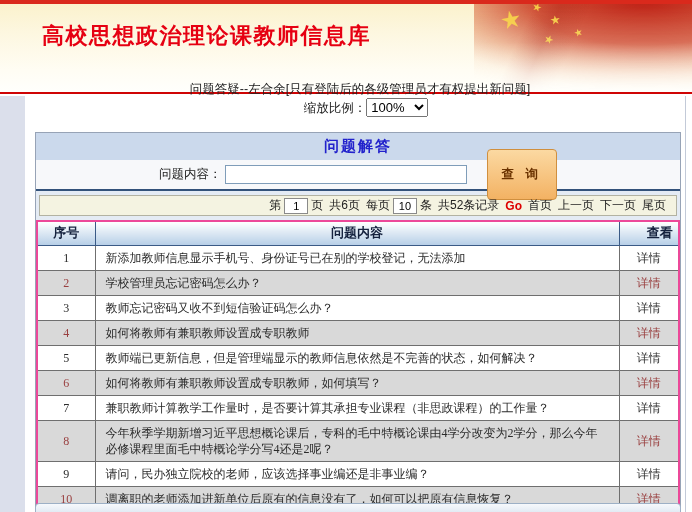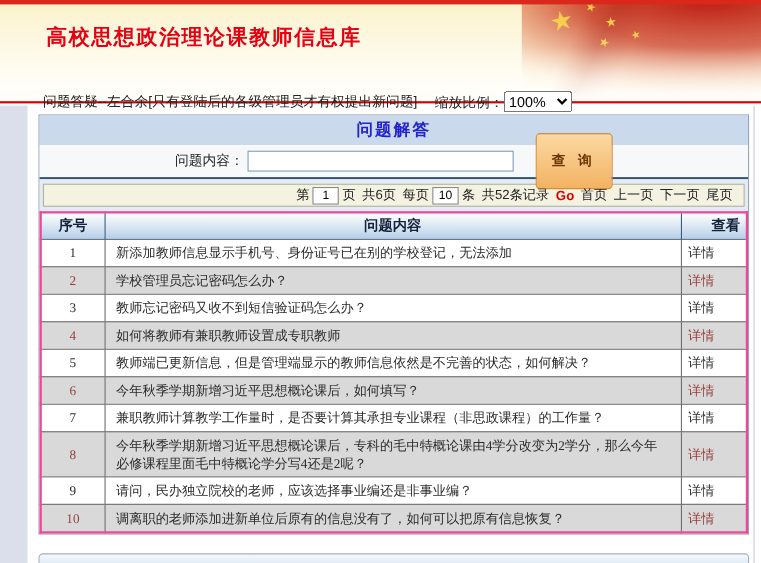--- a/index.html
+++ b/index.html
@@ -4,21 +4,21 @@
 <style>
   * { margin:0; padding:0; box-sizing:border-box; }
   html,body { background:#ffffff; }
   body { font-family:"Liberation Sans","DejaVu Sans",sans-serif; }
   #app { position:relative; width:692px; height:512px; background:#ffffff; overflow:hidden; }
 
   
   .header { position:absolute; left:0; top:0; width:692px; height:94px;
     background:linear-gradient(to bottom,#fbf1ca 0%,#fdf7e0 35%,#fffdf4 75%,#fffffd 100%); }
   .header-topbar { position:absolute; left:0; top:0; width:100%; height:4px; background:#da291c; }
-  .site-title { position:absolute; left:42px; top:21px; font-size:19px; font-weight:bold;
+  .site-title { position:absolute; left:42px; top:21px; font-size:22px; font-weight:bold;
     color:#e60012; letter-spacing:1.5px; white-space:nowrap; }
   .flag { position:absolute; right:0; top:0; width:218px; height:94px;
     background:
       linear-gradient(115deg, rgba(140,10,5,0) 24%, rgba(160,20,10,0.25) 34%, rgba(140,10,5,0) 46%),
       radial-gradient(ellipse 130% 120% at 78% 0%, rgba(186,22,12,0.95) 0%, rgba(198,45,20,0.8) 40%, rgba(214,90,40,0.45) 64%, rgba(230,140,80,0.15) 80%, rgba(255,255,255,0) 92%);
     -webkit-mask-image:linear-gradient(to bottom, #000 8%, rgba(0,0,0,0.85) 45%, rgba(0,0,0,0.3) 78%, transparent 99%);
     mask-image:linear-gradient(to bottom, #000 8%, rgba(0,0,0,0.85) 45%, rgba(0,0,0,0.3) 78%, transparent 99%); }
   .flag .star { position:absolute; color:#f6cf45; opacity:0.95; line-height:1; }
   .star.s1 { left:26px; top:8px;  font-size:24px; transform:rotate(-12deg); }
   .star.s2 { left:58px; top:2px;  font-size:11px; transform:rotate(18deg); }
@@ -26,28 +26,28 @@
   .star.s4 { left:70px; top:34px; font-size:11px; transform:rotate(22deg); }
   .star.s5 { left:100px; top:28px; font-size:10px; transform:rotate(-20deg); }
   .header-rule { position:absolute; left:0; bottom:0; width:100%; height:2px; background:#cf0404; }
 
   
   .left-strip { position:absolute; left:0; top:96px; width:25px; height:416px; background:#dbdfeb; }
   .right-edge-line { position:absolute; left:685px; top:96px; width:1px; height:416px; background:#c3cad8; }
 
   
   .toolbar { position:absolute; left:35px; top:81px; width:646px; height:22px;
-    display:flex; align-items:center; font-size:12.5px; color:#222; }
+    display:flex; align-items:center; font-size:12.5px; color:#222;flex-direction:column; }
   .toolbar .crumb { padding-left:4px; white-space:nowrap; }
   .zoom-group { margin-left:16px; display:flex; align-items:flex-end; gap:0; }
   .zoom-group select { font-size:13px; height:19px; width:62px;
     font-family:"Liberation Sans","DejaVu Sans",sans-serif; }
 
   
-  .panel { position:absolute; left:35px; top:104px; width:646px; border:1px solid #97a3b6;
+  .panel { position:absolute; left:35px; top:132px; width:646px; border:1px solid #97a3b6;
     background:#ffffff; }
   .panel-title { height:27px; background:#cbd9ec; display:flex; align-items:center;
     justify-content:center; font-size:15px; font-weight:bold; color:#2222cc; letter-spacing:2px; }
   .search-row { height:31px; background:#f7f8fa; display:flex; align-items:center;
     justify-content:center; border-bottom:2px solid #33527a; font-size:12.5px; color:#222; }
   .search-row .lbl { margin-right:3px; }
   .search-row input { width:242px; height:19px; border:1px solid #7f9db9; background:#fff;
     font-size:12px; padding:0 3px; }
   .search-btn { margin-left:20px; padding:16px 14px; font-size:12.5px; font-weight:bold; color:#6b3300;
     background:linear-gradient(to bottom,#fbd9a2,#f3b263); border:1px solid #d08f3e;
@@ -68,21 +68,21 @@
   
   table.qtable { width:100%; border-collapse:collapse; border:2px solid #ec4899; table-layout:fixed;font-family:Liberation Serif, serif; }
   .qtable th { height:24px; background:linear-gradient(to bottom,#feffff,#b7cfe7);
     border:1px solid #3a5a86; font-size:13px; color:#14213d; font-weight:bold; }
   .qtable th.col-no { width:58px; }
   .qtable th.col-view { width:60px;padding-left:22px; }
   .qtable td { border:1px solid #6f6f6f; font-size:12px; color:#2b2b2b; background:#fff;
     padding:4px 6px; line-height:16px; }
   .qtable td.no { text-align:center; }
   .qtable td.q { padding-left:10px; padding-right:10px; }
-  .qtable td.view { }
+  .qtable td.view { text-align:center; }
   .qtable .detail-link { cursor:pointer; color:#333333; }
   .qtable tr.alt td { background:#d9d9d9; }
   .qtable tr.alt td.no, .qtable tr.alt .detail-link { color:#993f3f; }
 
   
   .next-panel { position:absolute; left:35px; top:503px; width:646px; height:12px;
     border:1px solid #9db0c6; border-radius:4px 4px 0 0;
     background:linear-gradient(to bottom,#f7f9fc,#dde7f2); }
 </style>
 </head>
@@ -192,21 +192,21 @@
           <tr>
             <td class="no">5</td>
             <td class="q">教师端已更新信息，但是管理端显示的教师信息依然是不完善的状态，如何解决？</td>
             <td class="view">
               <span class="detail-link">详情</span>
             </td>
           </tr>
 
           <tr class="alt">
             <td class="no">6</td>
-            <td class="q">今年秋季学期新增习近平思想概论课后，如何填写？</td>
+            <td class="q">如何将教师有兼职教师设置成专职教师，如何填写？</td>
             <td class="view">
               <span class="detail-link">详情</span>
             </td>
           </tr>
 
           <tr>
             <td class="no">7</td>
             <td class="q">兼职教师计算教学工作量时，是否要计算其承担专业课程（非思政课程）的工作量？</td>
             <td class="view">
               <span class="detail-link">详情</span>

